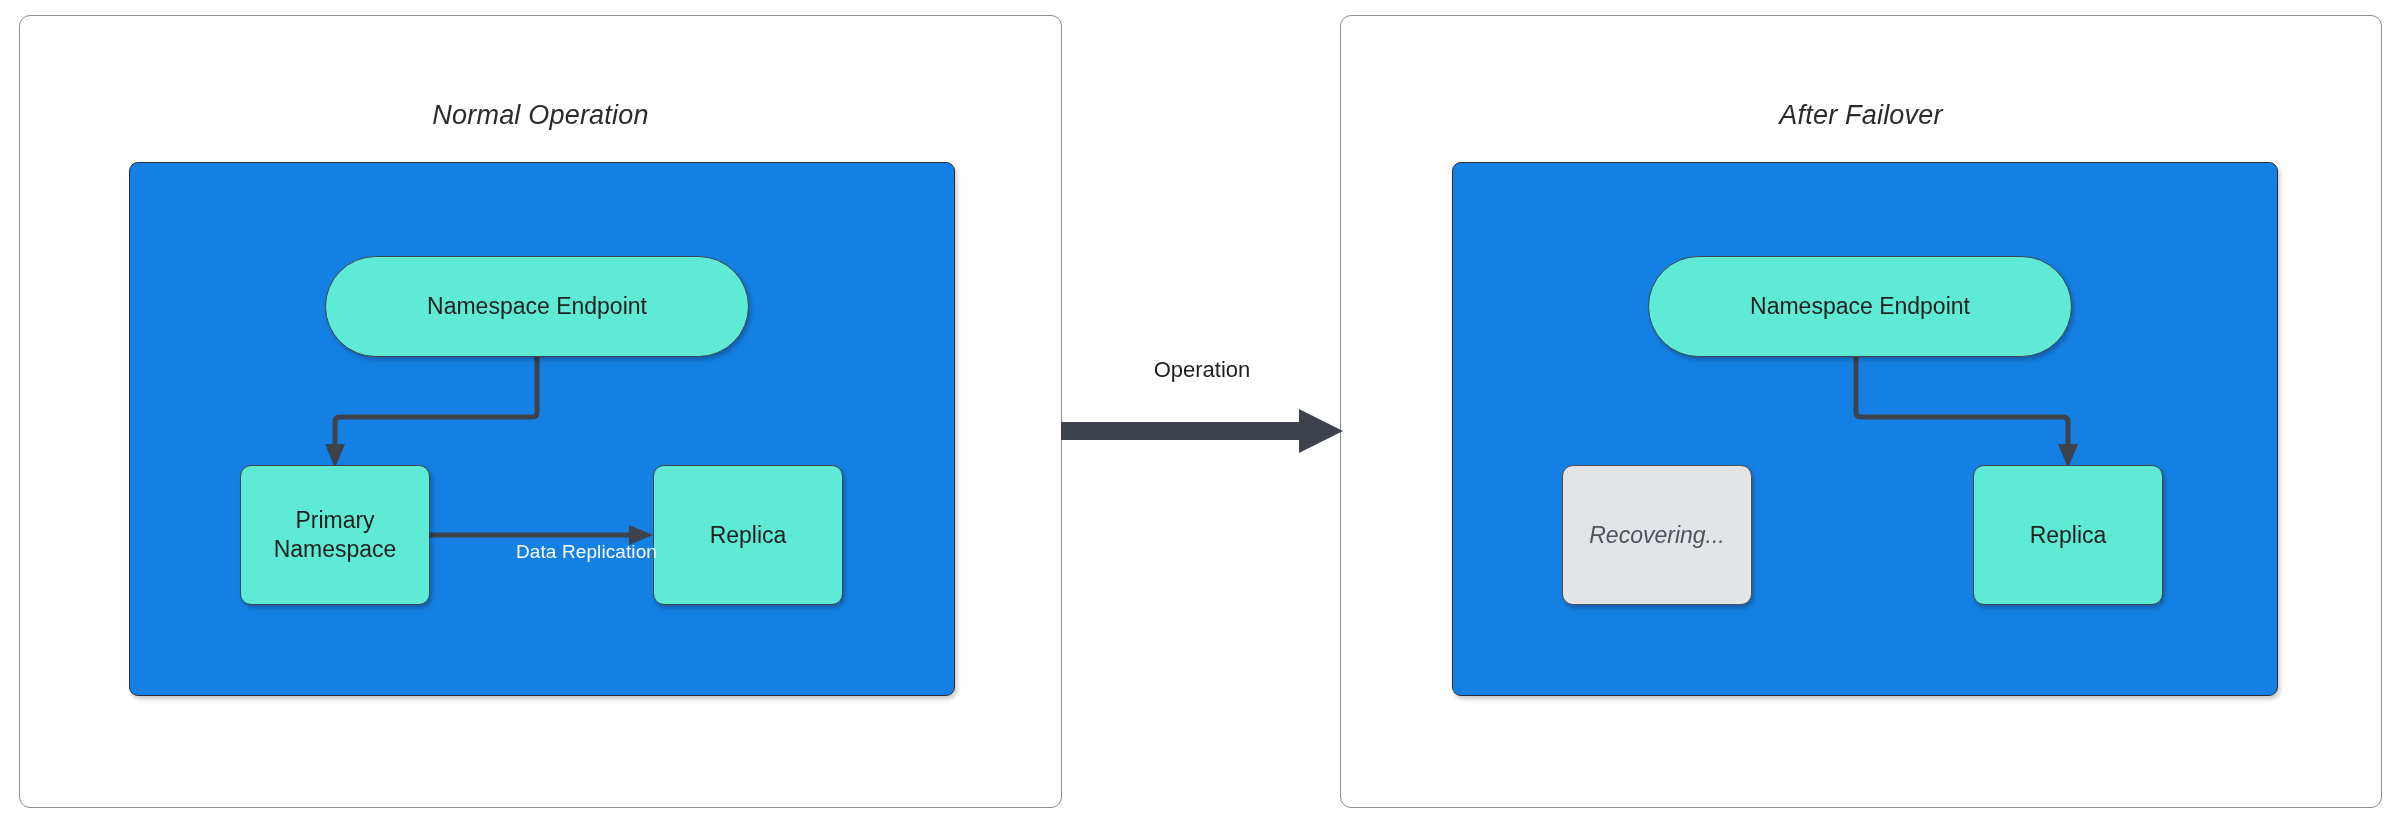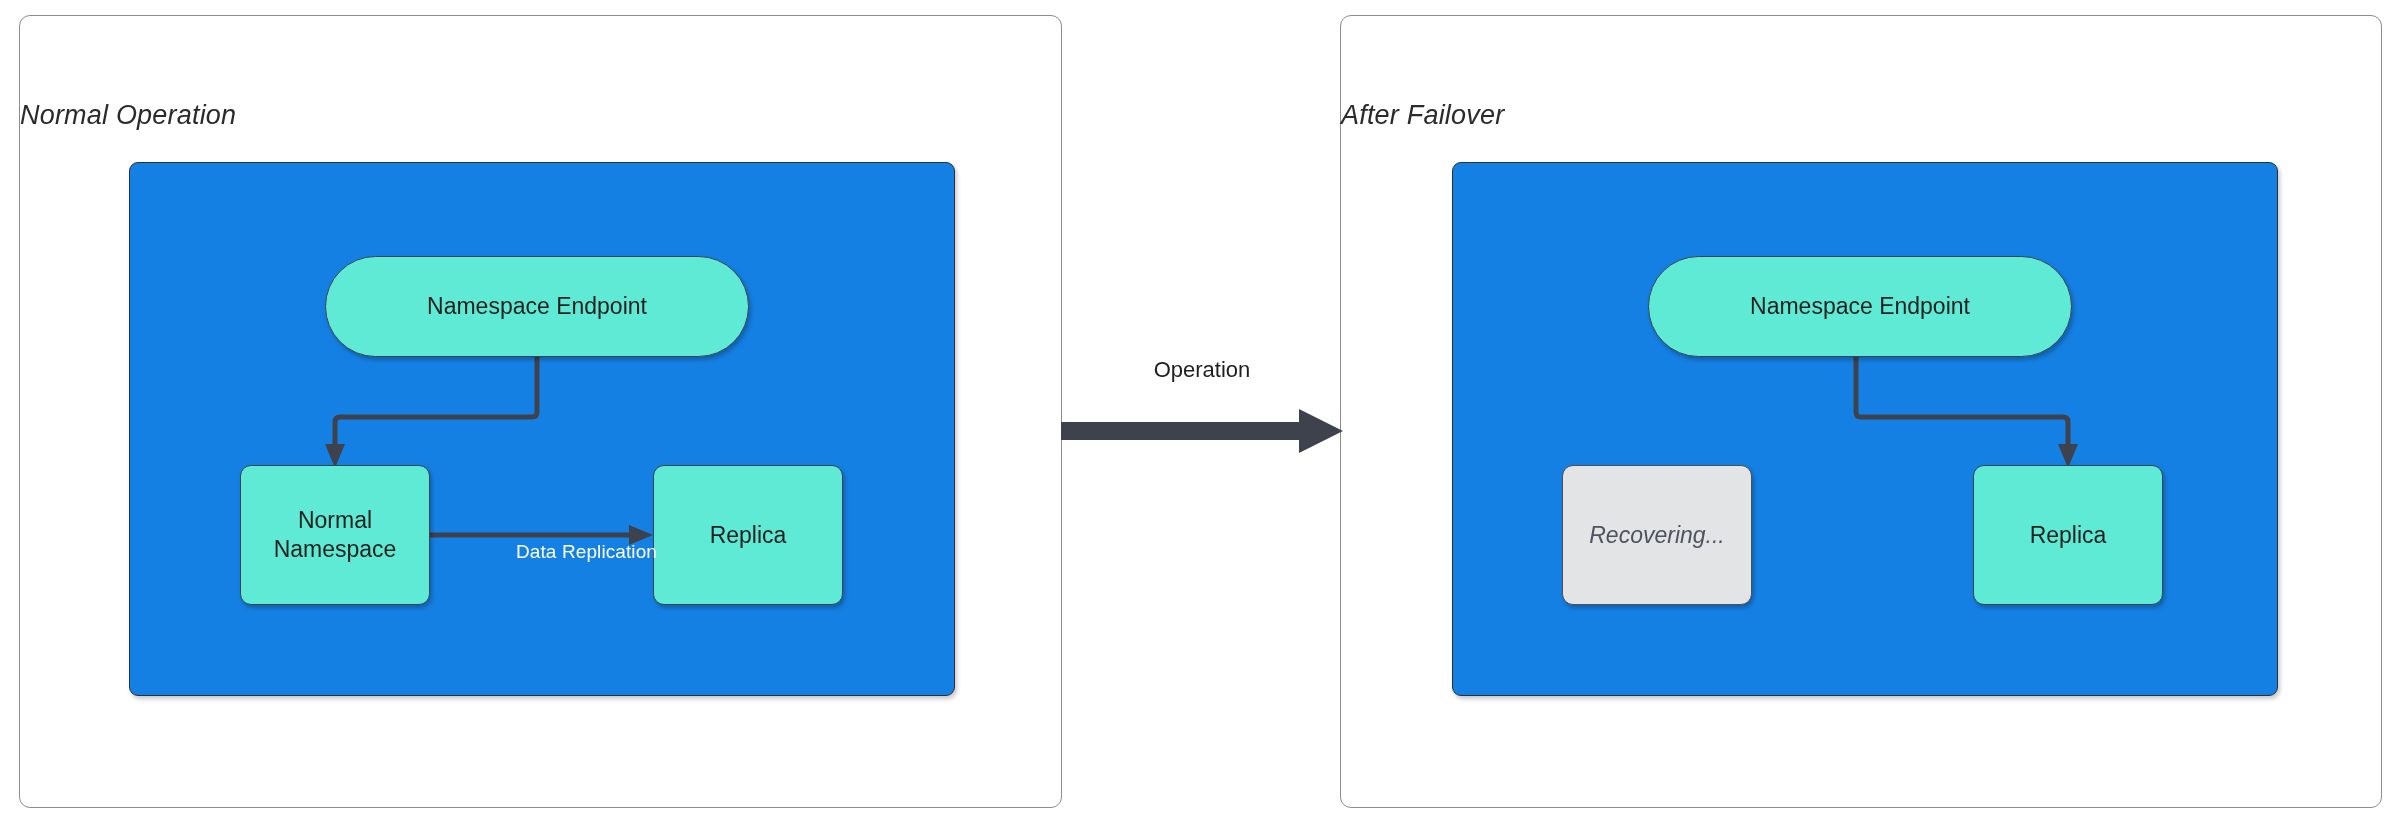--- a/index.html
+++ b/index.html
@@ -28,20 +28,21 @@
     border-radius: 11px;
     box-sizing: border-box;
   }
   #panel-left  { left: 19px;   top: 15px; width: 1043px; height: 793px; }
   #panel-right { left: 1340px; top: 15px; width: 1042px; height: 793px; }
 
   .panel-title {
     position: absolute;
     left: 0;
     width: 100%;
+    text-align: center;
     font-style: italic;
     font-size: 27px;
     color: #2b2b2b;
     letter-spacing: .2px;
     white-space: nowrap;
   }
   #panel-left  .panel-title { top: 84px; }
   #panel-right .panel-title { top: 84px; }
 
   
@@ -162,21 +163,21 @@
     <path class="wire" d="M 430 535 L 637 535"></path>
     <polygon class="wire-head" points="653,535 629,525 629,545"></polygon>
   </svg>
 
   <div id="node-l-endpoint" class="node pill">
     <span>Namespace Endpoint</span>
   </div>
 
   <div id="node-l-primary" class="node boxy">
     <span>
-      <span>Normal</span><br>
+      <span>Primary</span><br>
       <span>Namespace</span>
     </span>
   </div>
 
   <div id="node-l-replica" class="node boxy">
     <span>Replica</span>
   </div>
 
   <div id="label-replication" class="edge-label">Data Replication</div>
 

